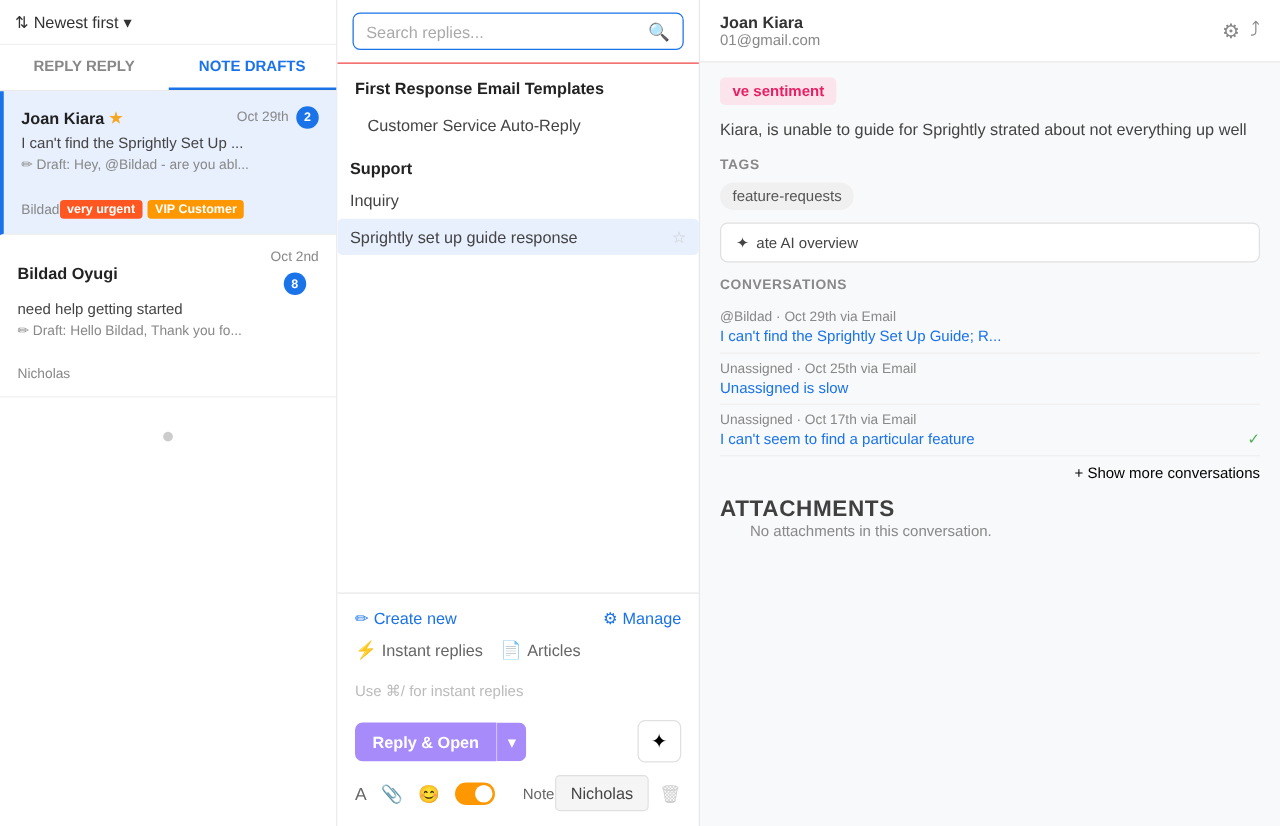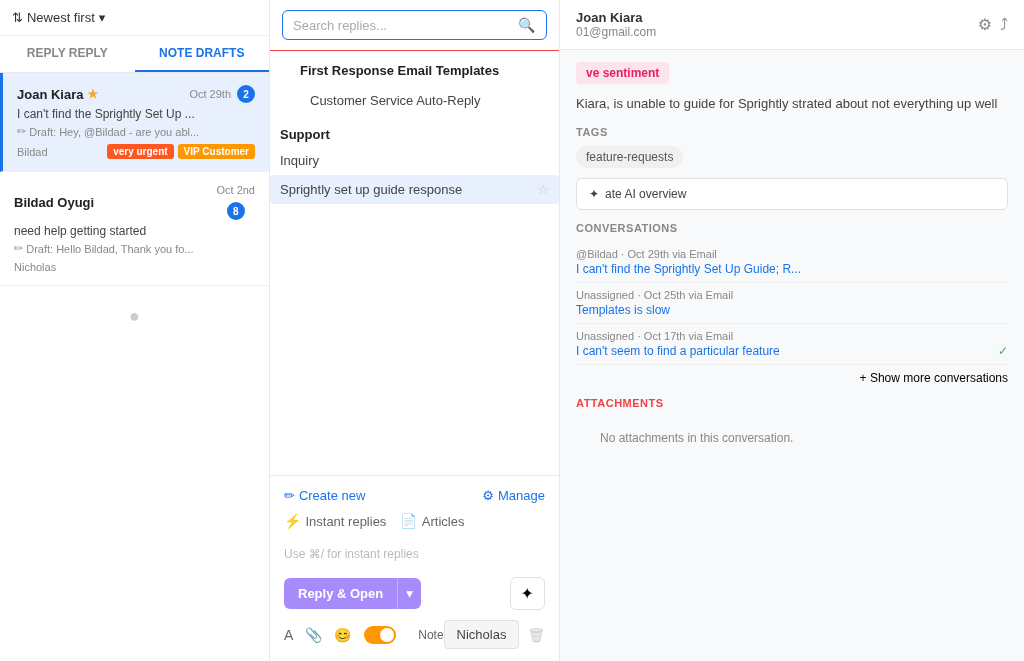--- a/index.html
+++ b/index.html
@@ -18,39 +18,39 @@
 
     .conversation-item { padding: 12px 14px; border-bottom: 1px solid #f0f0f0; cursor: pointer; }
     .conversation-item.active { background: #e8f0fe; border-left: 3px solid #1a73e8; }
     .conv-header { display: flex; justify-content: space-between; align-items: center; margin-bottom: 4px; }
     .conv-name { font-weight: 600; font-size: 13px; color: #222; display: flex; align-items: center; gap: 4px; }
     .star-icon { color: #f5a623; font-size: 12px; }
     .conv-date { font-size: 11px; color: #888; }
     .conv-subject { font-size: 12px; color: #444; margin-bottom: 4px; white-space: nowrap; overflow: hidden; text-overflow: ellipsis; }
     .conv-draft { font-size: 11px; color: #888; display: flex; align-items: center; gap: 3px; white-space: nowrap; overflow: hidden; text-overflow: ellipsis; }
     .draft-icon { color: #888; }
-    .conv-footer { display: flex; justify-content: space-between; align-items: center; margin-top: 6px; }
+    .conv-footer { display: flex; align-items: center; margin-top: 22px; }
     .conv-agent { font-size: 11px; color: #888; }
     .badges { display: flex; gap: 4px; }
     .badge { padding: 2px 6px; border-radius: 3px; font-size: 10px; font-weight: 600; }
     .badge-urgent { background: #ff5722; color: #fff; }
     .badge-vip { background: #ff9800; color: #fff; }
     .badge-count { background: #1a73e8; color: #fff; border-radius: 50%; width: 18px; height: 18px; display: flex; align-items: center; justify-content: center; font-size: 10px; font-weight: 600; }
 
     .loading-indicator { text-align: center; padding: 20px; color: #ccc; font-size: 18px; }
 
     
     .middle-panel { width: 290px; background: #fff; border-right: 1px solid #e8e8e8; display: flex; flex-direction: column; flex-shrink: 0; }
     .search-bar { padding: 10px 12px; border-bottom: 1px solid #ef4444; }
     .search-input-wrap { display: flex; align-items: center; border: 1.5px solid #1a73e8; border-radius: 6px; padding: 6px 10px; background: #fff; }
     .search-input { border: none; outline: none; width: 100%; font-size: 13px; color: #333; }
     .search-input::placeholder { color: #aaa; }
     .search-icon-btn { color: #888; font-size: 14px; cursor: pointer; }
 
-    .template-section { padding: 12px 30px 4px; }
+    .template-section { padding: 12px 14px 4px; }
     .template-section-title { font-weight: 700; font-size: 13px; color: #222; margin-bottom: 8px; }
     .template-item { padding: 7px 10px; font-size: 13px; color: #444; cursor: pointer; border-radius: 4px; }
     .template-subsection { margin-top: 8px; }
     .template-subsection-title { font-weight: 700; font-size: 13px; color: #222; margin-bottom: 4px; padding: 0 10px; }
     .template-item-selected { background: #e8f0fe; display: flex; justify-content: space-between; align-items: center; }
 
     .middle-footer { margin-top: auto; border-top: 1px solid #e8e8e8; padding: 12px 14px; }
     .footer-actions { display: flex; justify-content: space-between; align-items: center; margin-bottom: 10px; }
     .footer-btn { display: flex; align-items: center; gap: 4px; font-size: 13px; color: #1a73e8; cursor: pointer; }
     .tab-pills { display: flex; gap: 14px; margin-bottom: 10px; }
@@ -92,21 +92,21 @@
     .ai-overview { background: #fff; border: 1px solid #e0e0e0; border-radius: 6px; padding: 8px 12px; font-size: 12px; color: #444; cursor: pointer; display: flex; align-items: center; gap: 6px; margin-bottom: 12px; }
 
     .conversations-section { margin-top: 4px; }
     .conv-entry { padding: 6px 0; border-bottom: 1px solid #f0f0f0; }
     .conv-entry-meta { font-size: 11px; color: #888; margin-bottom: 2px; }
     .conv-entry-subject { font-size: 12px; color: #1a73e8; cursor: pointer; display: flex; align-items: center; justify-content: space-between; }
     .check-icon { color: #4caf50; }
     .show-more { font-size: 12px; color: #000000; text-align: right; padding-top: 6px; cursor: pointer; }
 
     .attachments-section { margin-top: 12px; }
-    .attachments-title { font-weight: 700; font-size: 11px; color: #ef4444; margin-bottom: 22px; text-transform: uppercase; letter-spacing: 0.5px; }
+    .attachments-title { font-weight: 700; font-size: 18px; color: #404040; margin-bottom: 0; text-transform: uppercase; letter-spacing: 0.5px; }
     .no-attachments { font-size: 12px; color: #888; margin-left: 24px; }
   </style>
 </head>
 <body>
 
 <div class="left-sidebar">
   <div class="sort-bar">
     <span class="sort-icon">⇅</span>
     <span>Newest first</span>
     <span class="sort-chevron">▾</span>
@@ -263,21 +263,21 @@
     <div class="conversations-section">
       <div class="conv-entry">
         <div class="conv-entry-meta">@Bildad · Oct 29th via Email</div>
         <div class="conv-entry-subject">
           <span>I can't find the Sprightly Set Up Guide; R...</span>
         </div>
       </div>
       <div class="conv-entry">
         <div class="conv-entry-meta">Unassigned · Oct 25th via Email</div>
         <div class="conv-entry-subject">
-          <span>Templates is slow</span>
+          <span>Unassigned is slow</span>
         </div>
       </div>
       <div class="conv-entry">
         <div class="conv-entry-meta">Unassigned · Oct 17th via Email</div>
         <div class="conv-entry-subject">
           <span>I can't seem to find a particular feature</span>
           <span class="check-icon">✓</span>
         </div>
       </div>
       <div class="show-more">+ Show more conversations</div>

